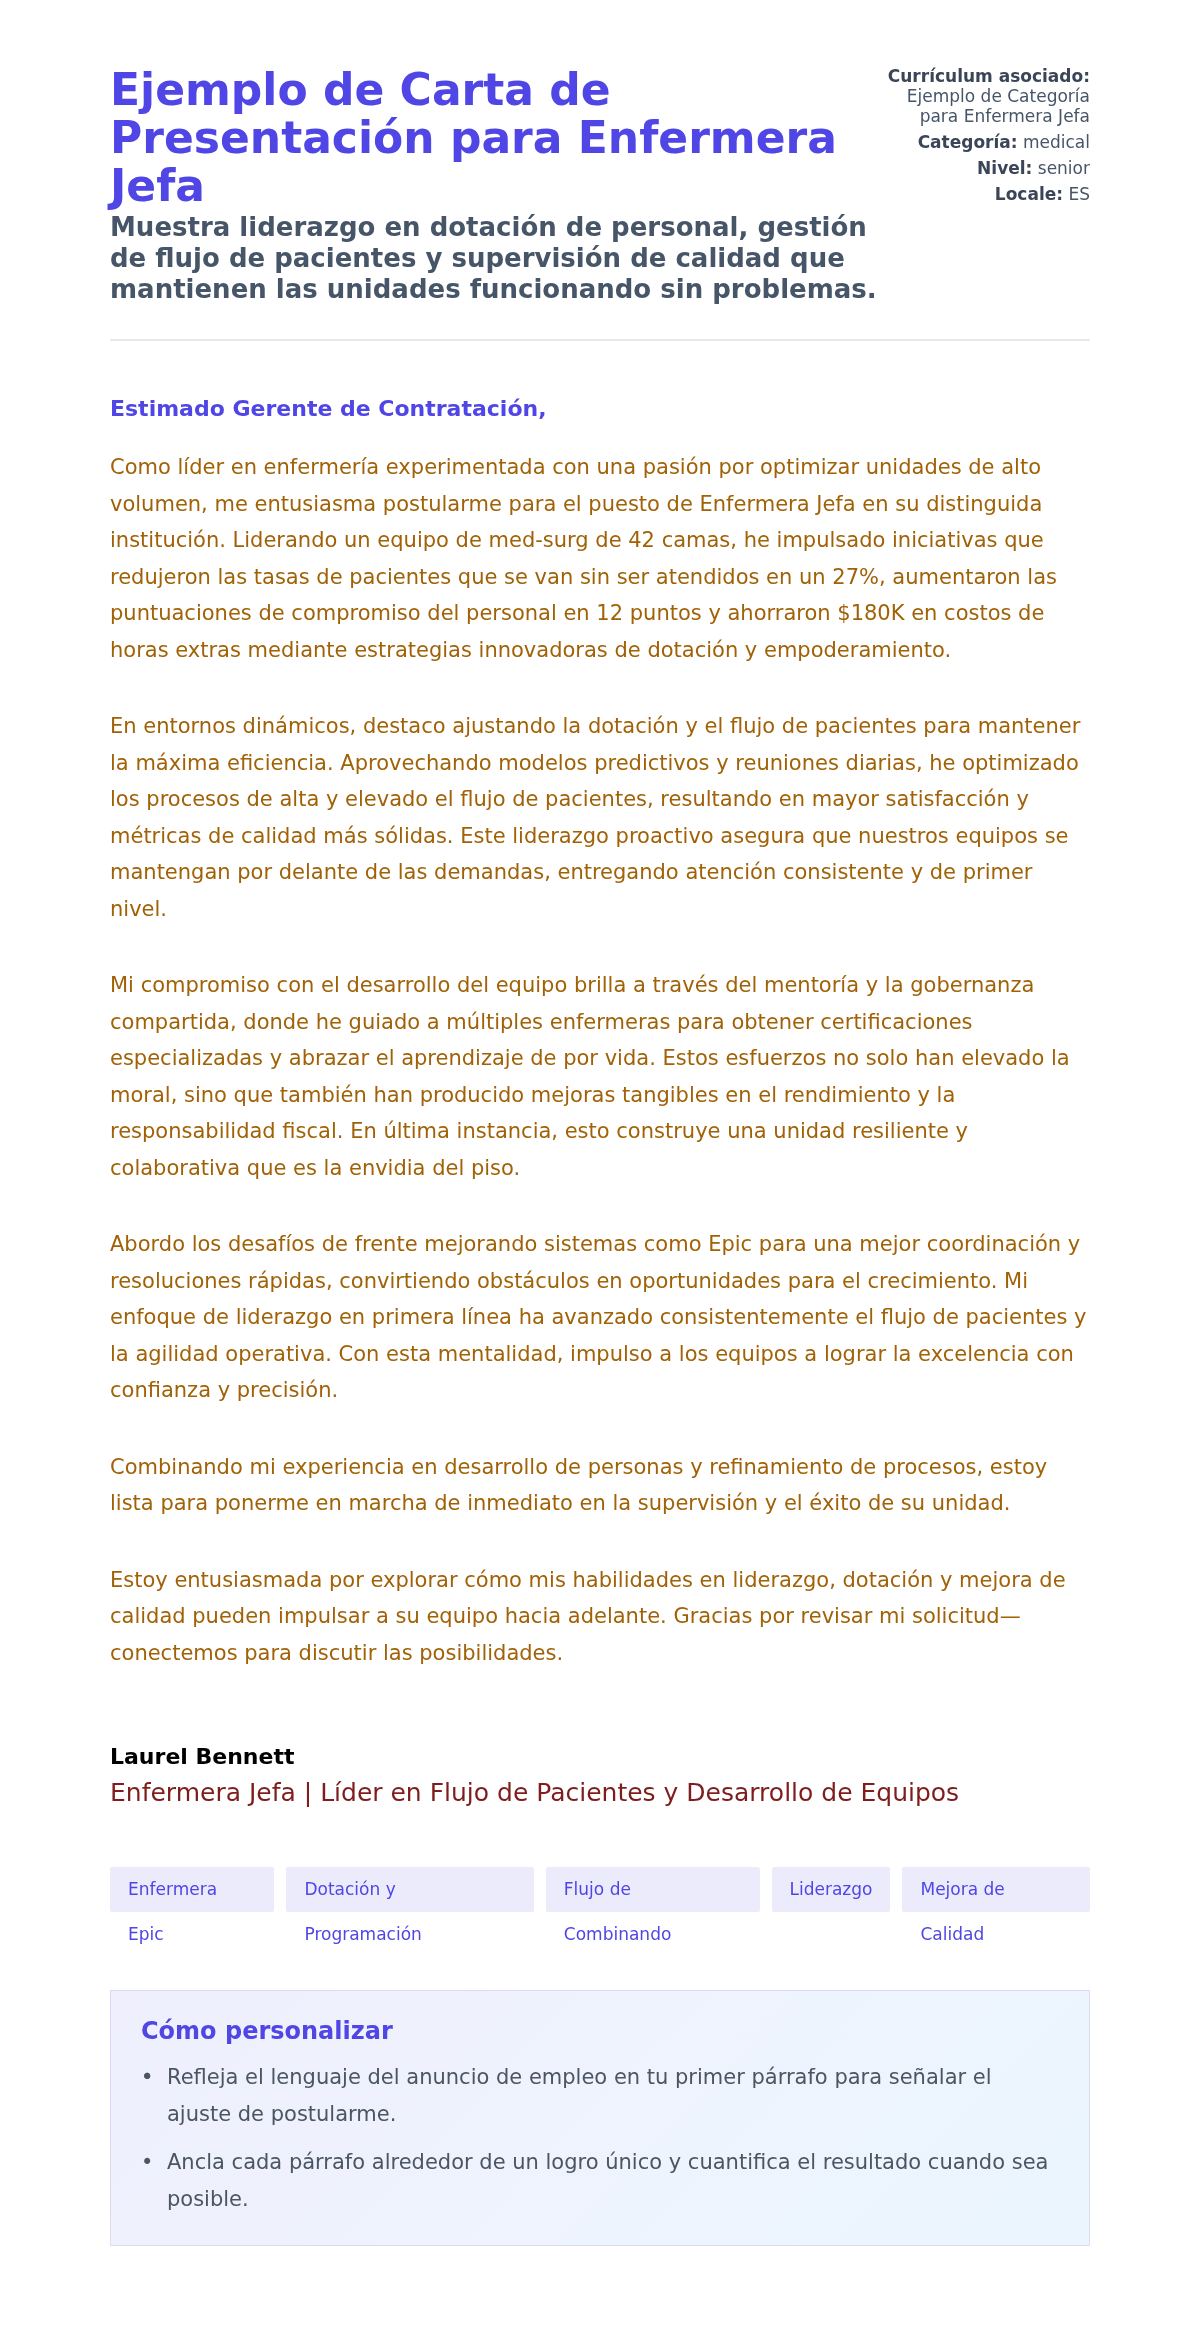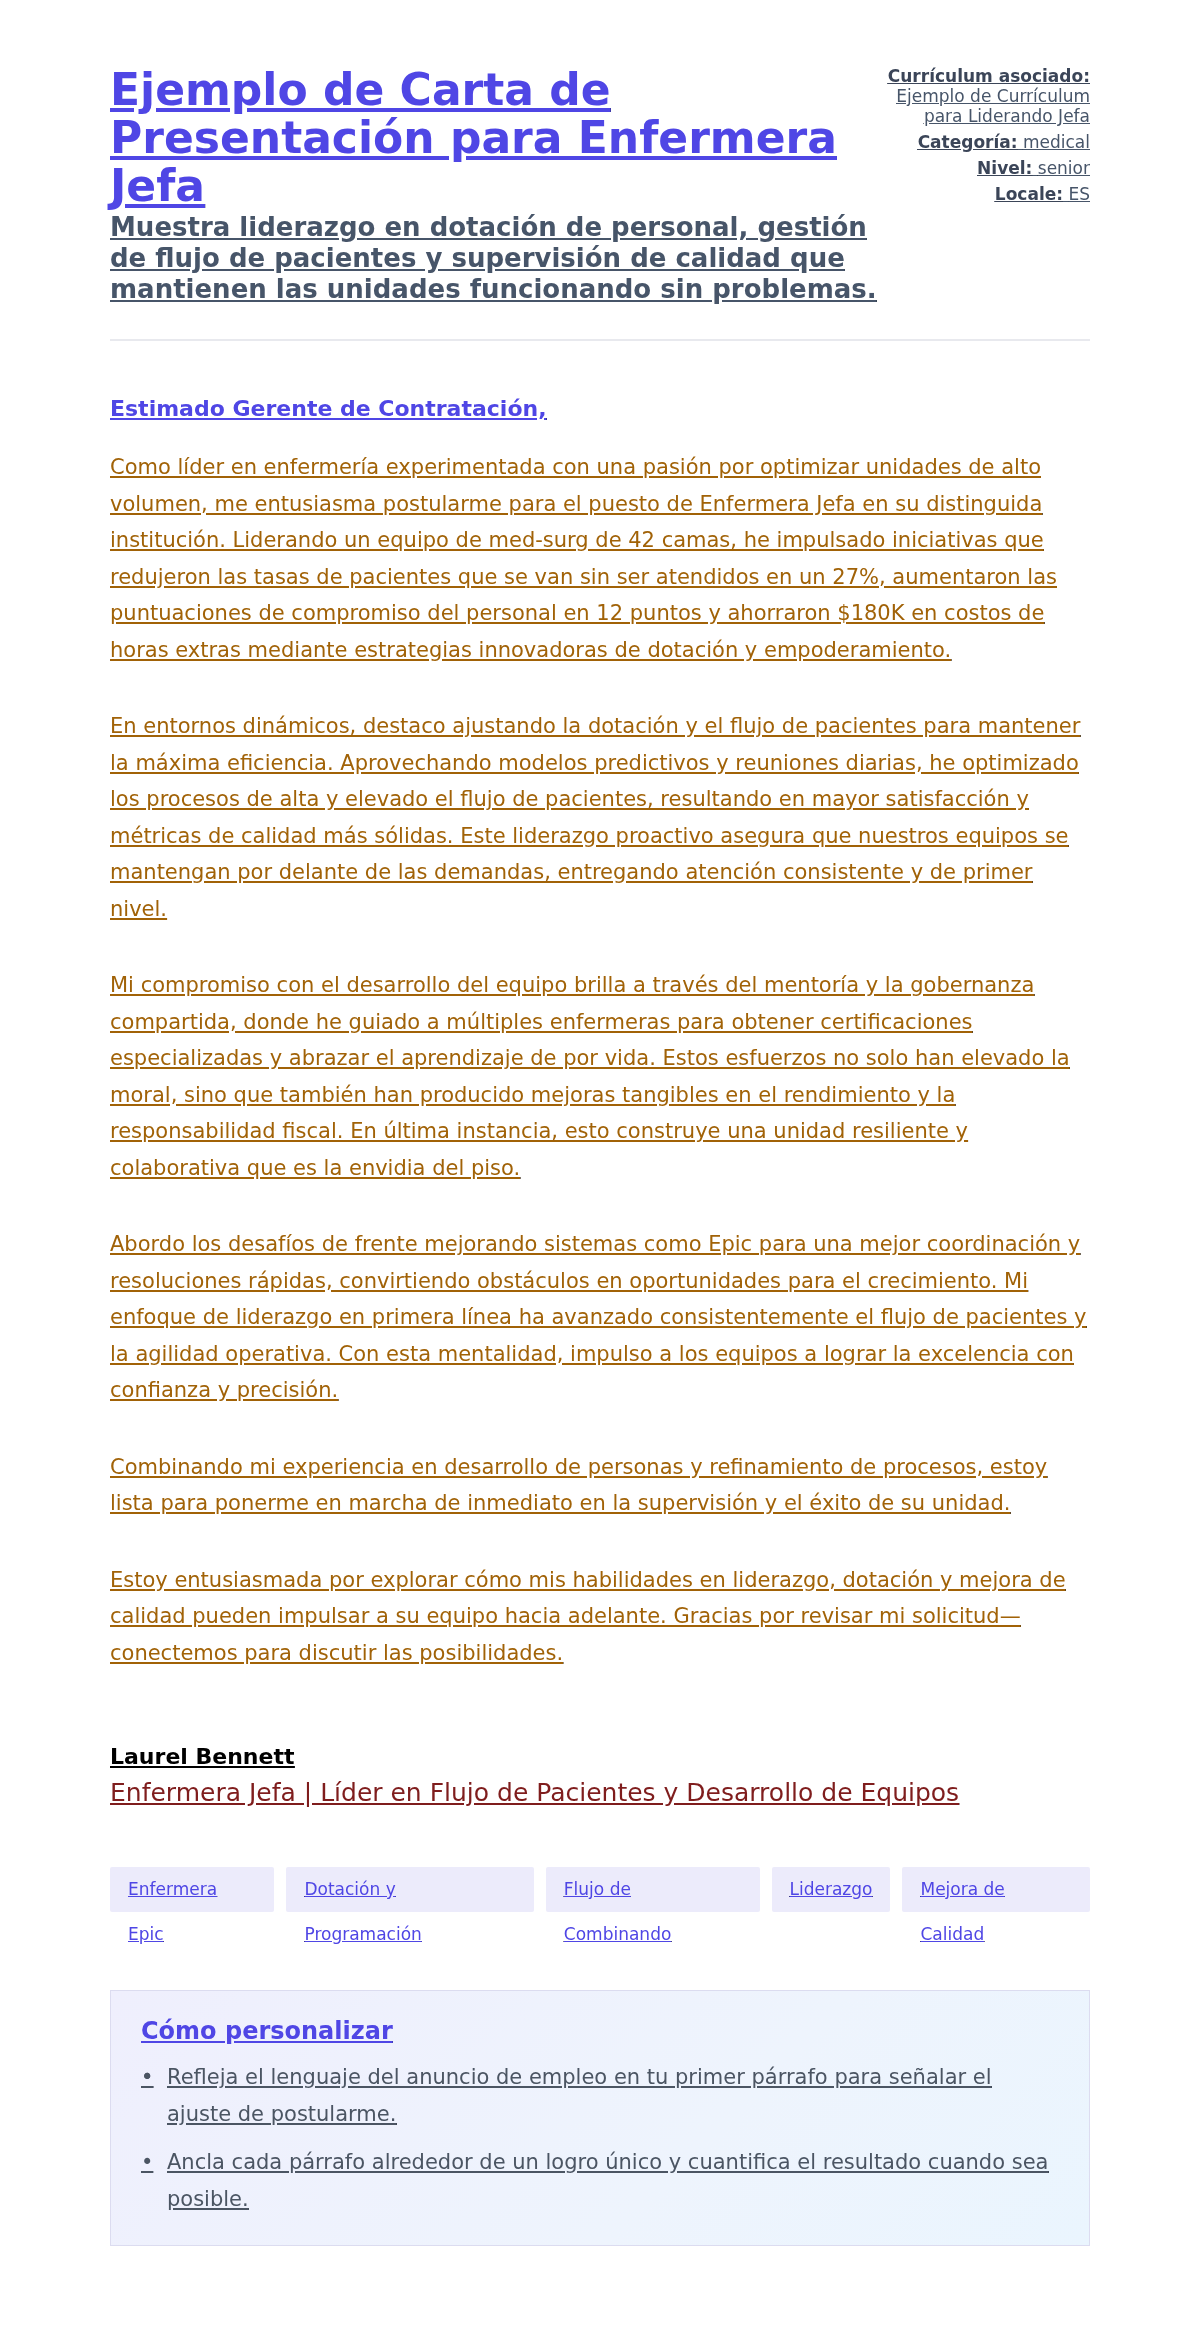--- a/index.html
+++ b/index.html
@@ -1,15 +1,15 @@
 <!DOCTYPE html>
 <html><head>
   <meta charset="utf-8">
   <style>
-    * { box-sizing: border-box; margin: 0; padding: 0; text-decoration: underline; }
+    * { box-sizing: border-box; margin: 0; padding: 0; }
     html, body { background: #ffffff; }
     body {
       width: 1200px;
       min-height: 2336px;
       font-family: "DejaVu Sans", sans-serif;
       color: #1f2330;
     }
     .page {
       width: 1200px;
       padding: 66px 110px 0 110px;
@@ -123,21 +123,21 @@
 <div class="page">
 
   <header class="header">
     <div class="header-left">
       <h1 class="title">Ejemplo de Carta de Presentación para Enfermera Jefa</h1>
       <h2 class="subtitle">Muestra liderazgo en dotación de personal, gestión de flujo de pacientes y supervisión de calidad que mantienen las unidades funcionando sin problemas.</h2>
     </div>
     <div class="meta">
       <div class="meta-row">
         <span class="k">Currículum asociado:</span>
-        <span>Ejemplo de Currículum para Liderando Jefa</span>
+        <span>Ejemplo de Categoría para Enfermera Jefa</span>
       </div>
       <div class="meta-row">
         <span class="k">Categoría:</span>
         <span>medical</span>
       </div>
       <div class="meta-row">
         <span class="k">Nivel:</span>
         <span>senior</span>
       </div>
       <div class="meta-row">

